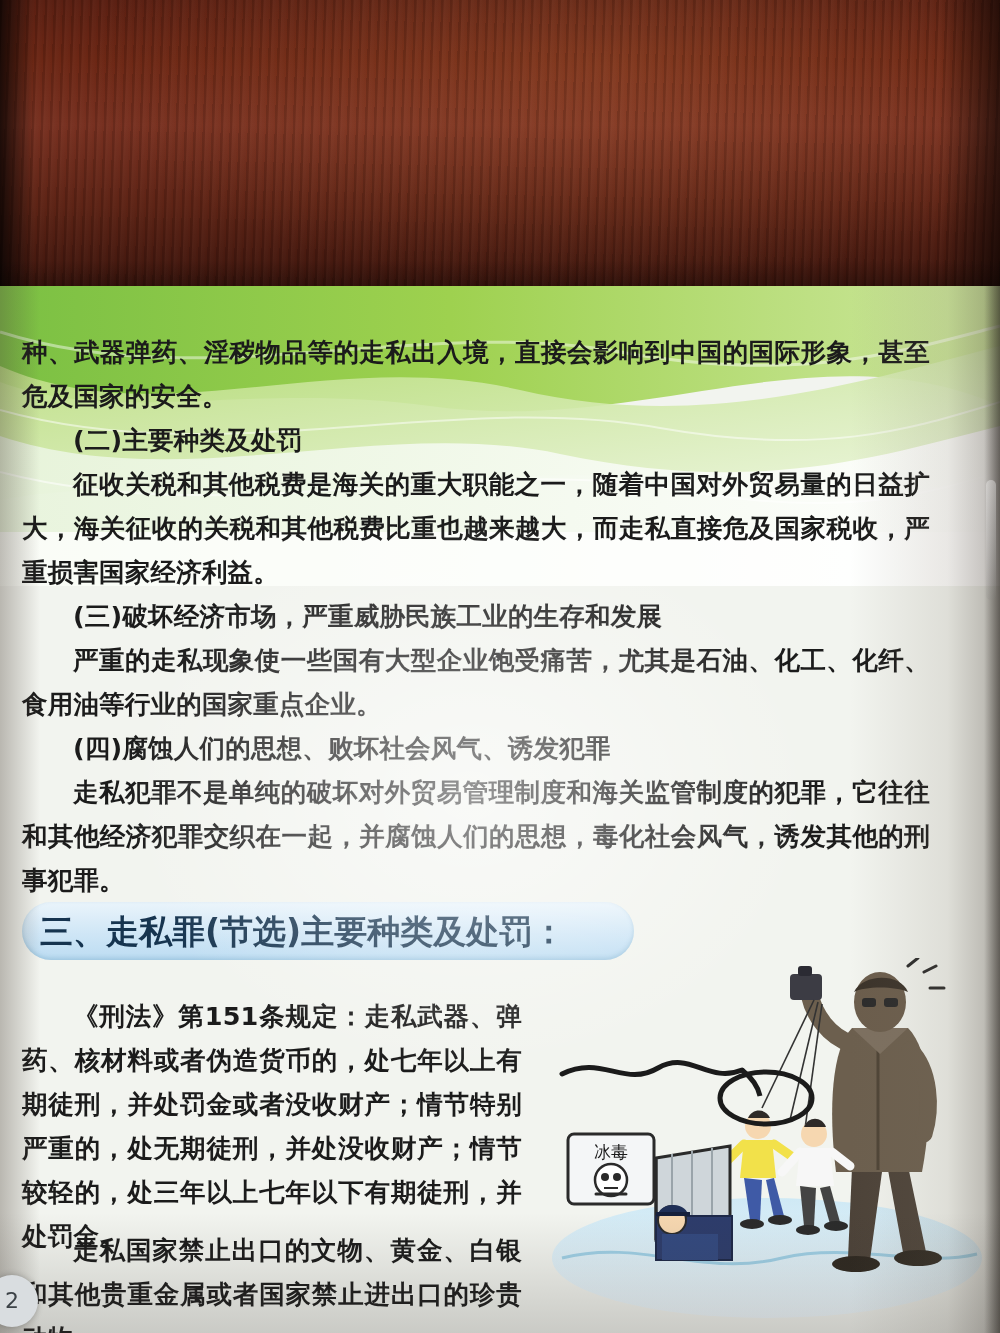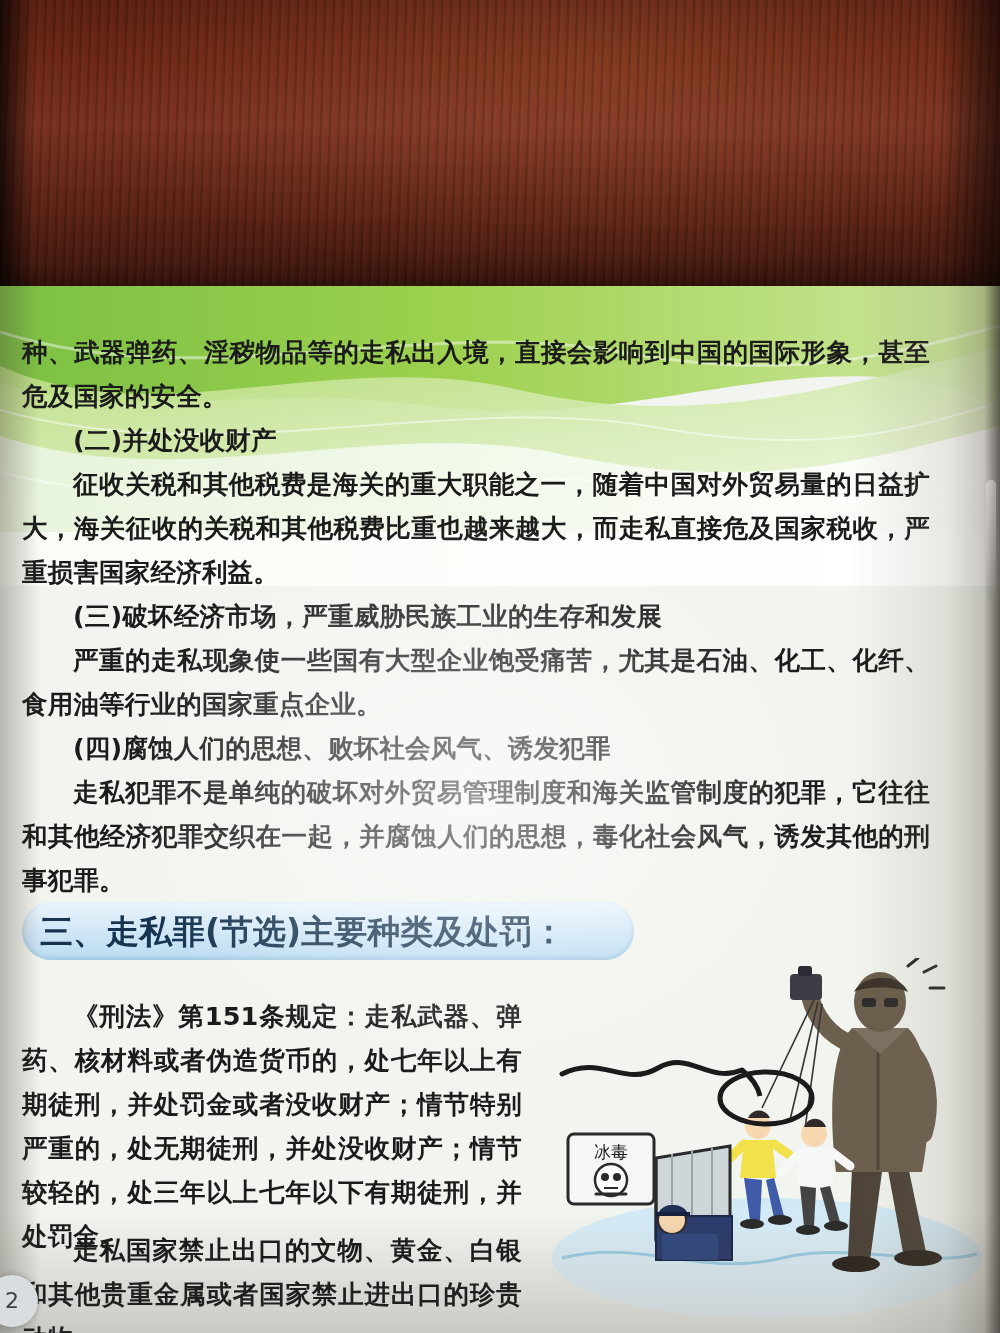--- a/index.html
+++ b/index.html
@@ -246,21 +246,21 @@
         <rect x="0" y="246" width="1000" height="54" fill="#ffffff" opacity="0.75"></rect>
       </svg>
     </div>
 
     <div class="sheet-glow"></div>
 
     <div class="content">
 
       <div class="para" style="left:22px; top:44px; width:908px;">种、武器弹药、淫秽物品等的走私出入境，直接会影响到中国的国际形象，甚至危及国家的安全。</div>
 
-      <div class="para indent" style="left:22px; top:132px; width:908px;">(二)并处没收财产</div>
+      <div class="para indent" style="left:22px; top:132px; width:908px;">(二)主要种类及处罚</div>
 
       <div class="para indent" style="left:22px; top:176px; width:908px;">征收关税和其他税费是海关的重大职能之一，随着中国对外贸易量的日益扩大，海关征收的关税和其他税费比重也越来越大，而走私直接危及国家税收，严重损害国家经济利益。</div>
 
       <div class="para indent" style="left:22px; top:308px; width:908px;">(三)破坏经济市场，严重威胁民族工业的生存和发展</div>
 
       <div class="para indent" style="left:22px; top:352px; width:908px;">严重的走私现象使一些国有大型企业饱受痛苦，尤其是石油、化工、化纤、食用油等行业的国家重点企业。</div>
 
       <div class="para indent" style="left:22px; top:440px; width:908px;">(四)腐蚀人们的思想、败坏社会风气、诱发犯罪</div>
 
       <div class="para indent" style="left:22px; top:484px; width:908px;">走私犯罪不是单纯的破坏对外贸易管理制度和海关监管制度的犯罪，它往往和其他经济犯罪交织在一起，并腐蚀人们的思想，毒化社会风气，诱发其他的刑事犯罪。</div>

